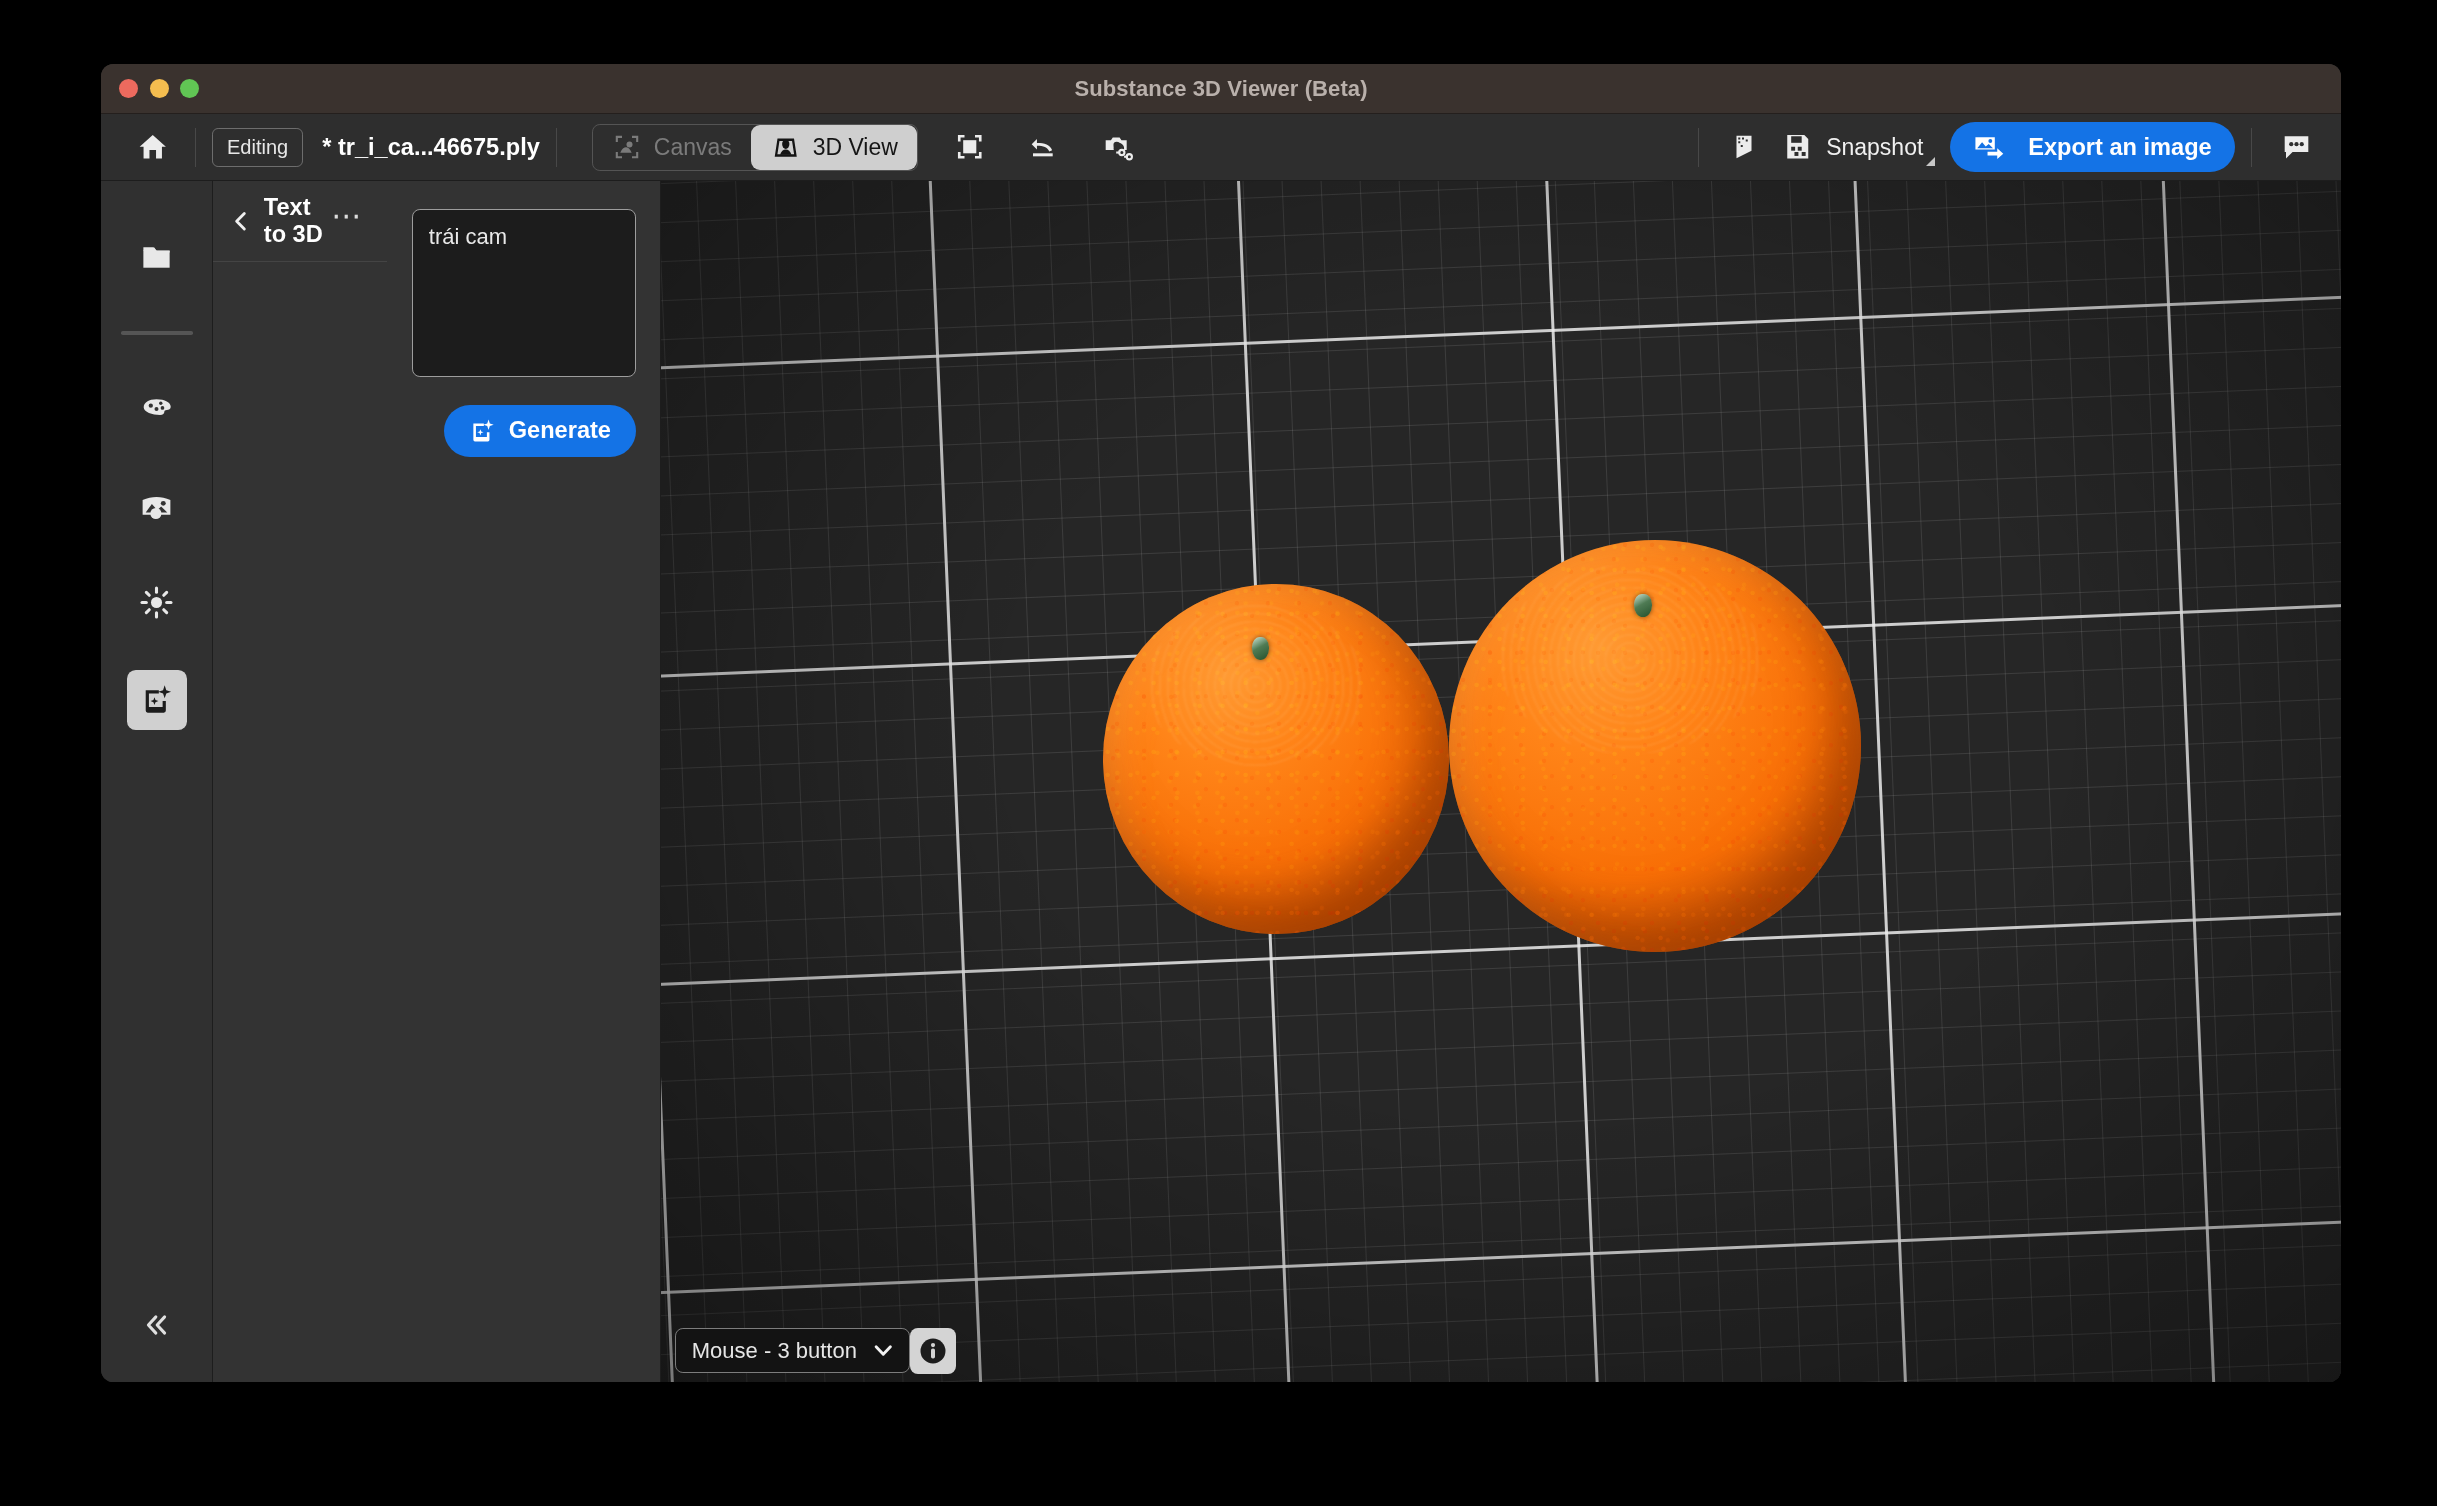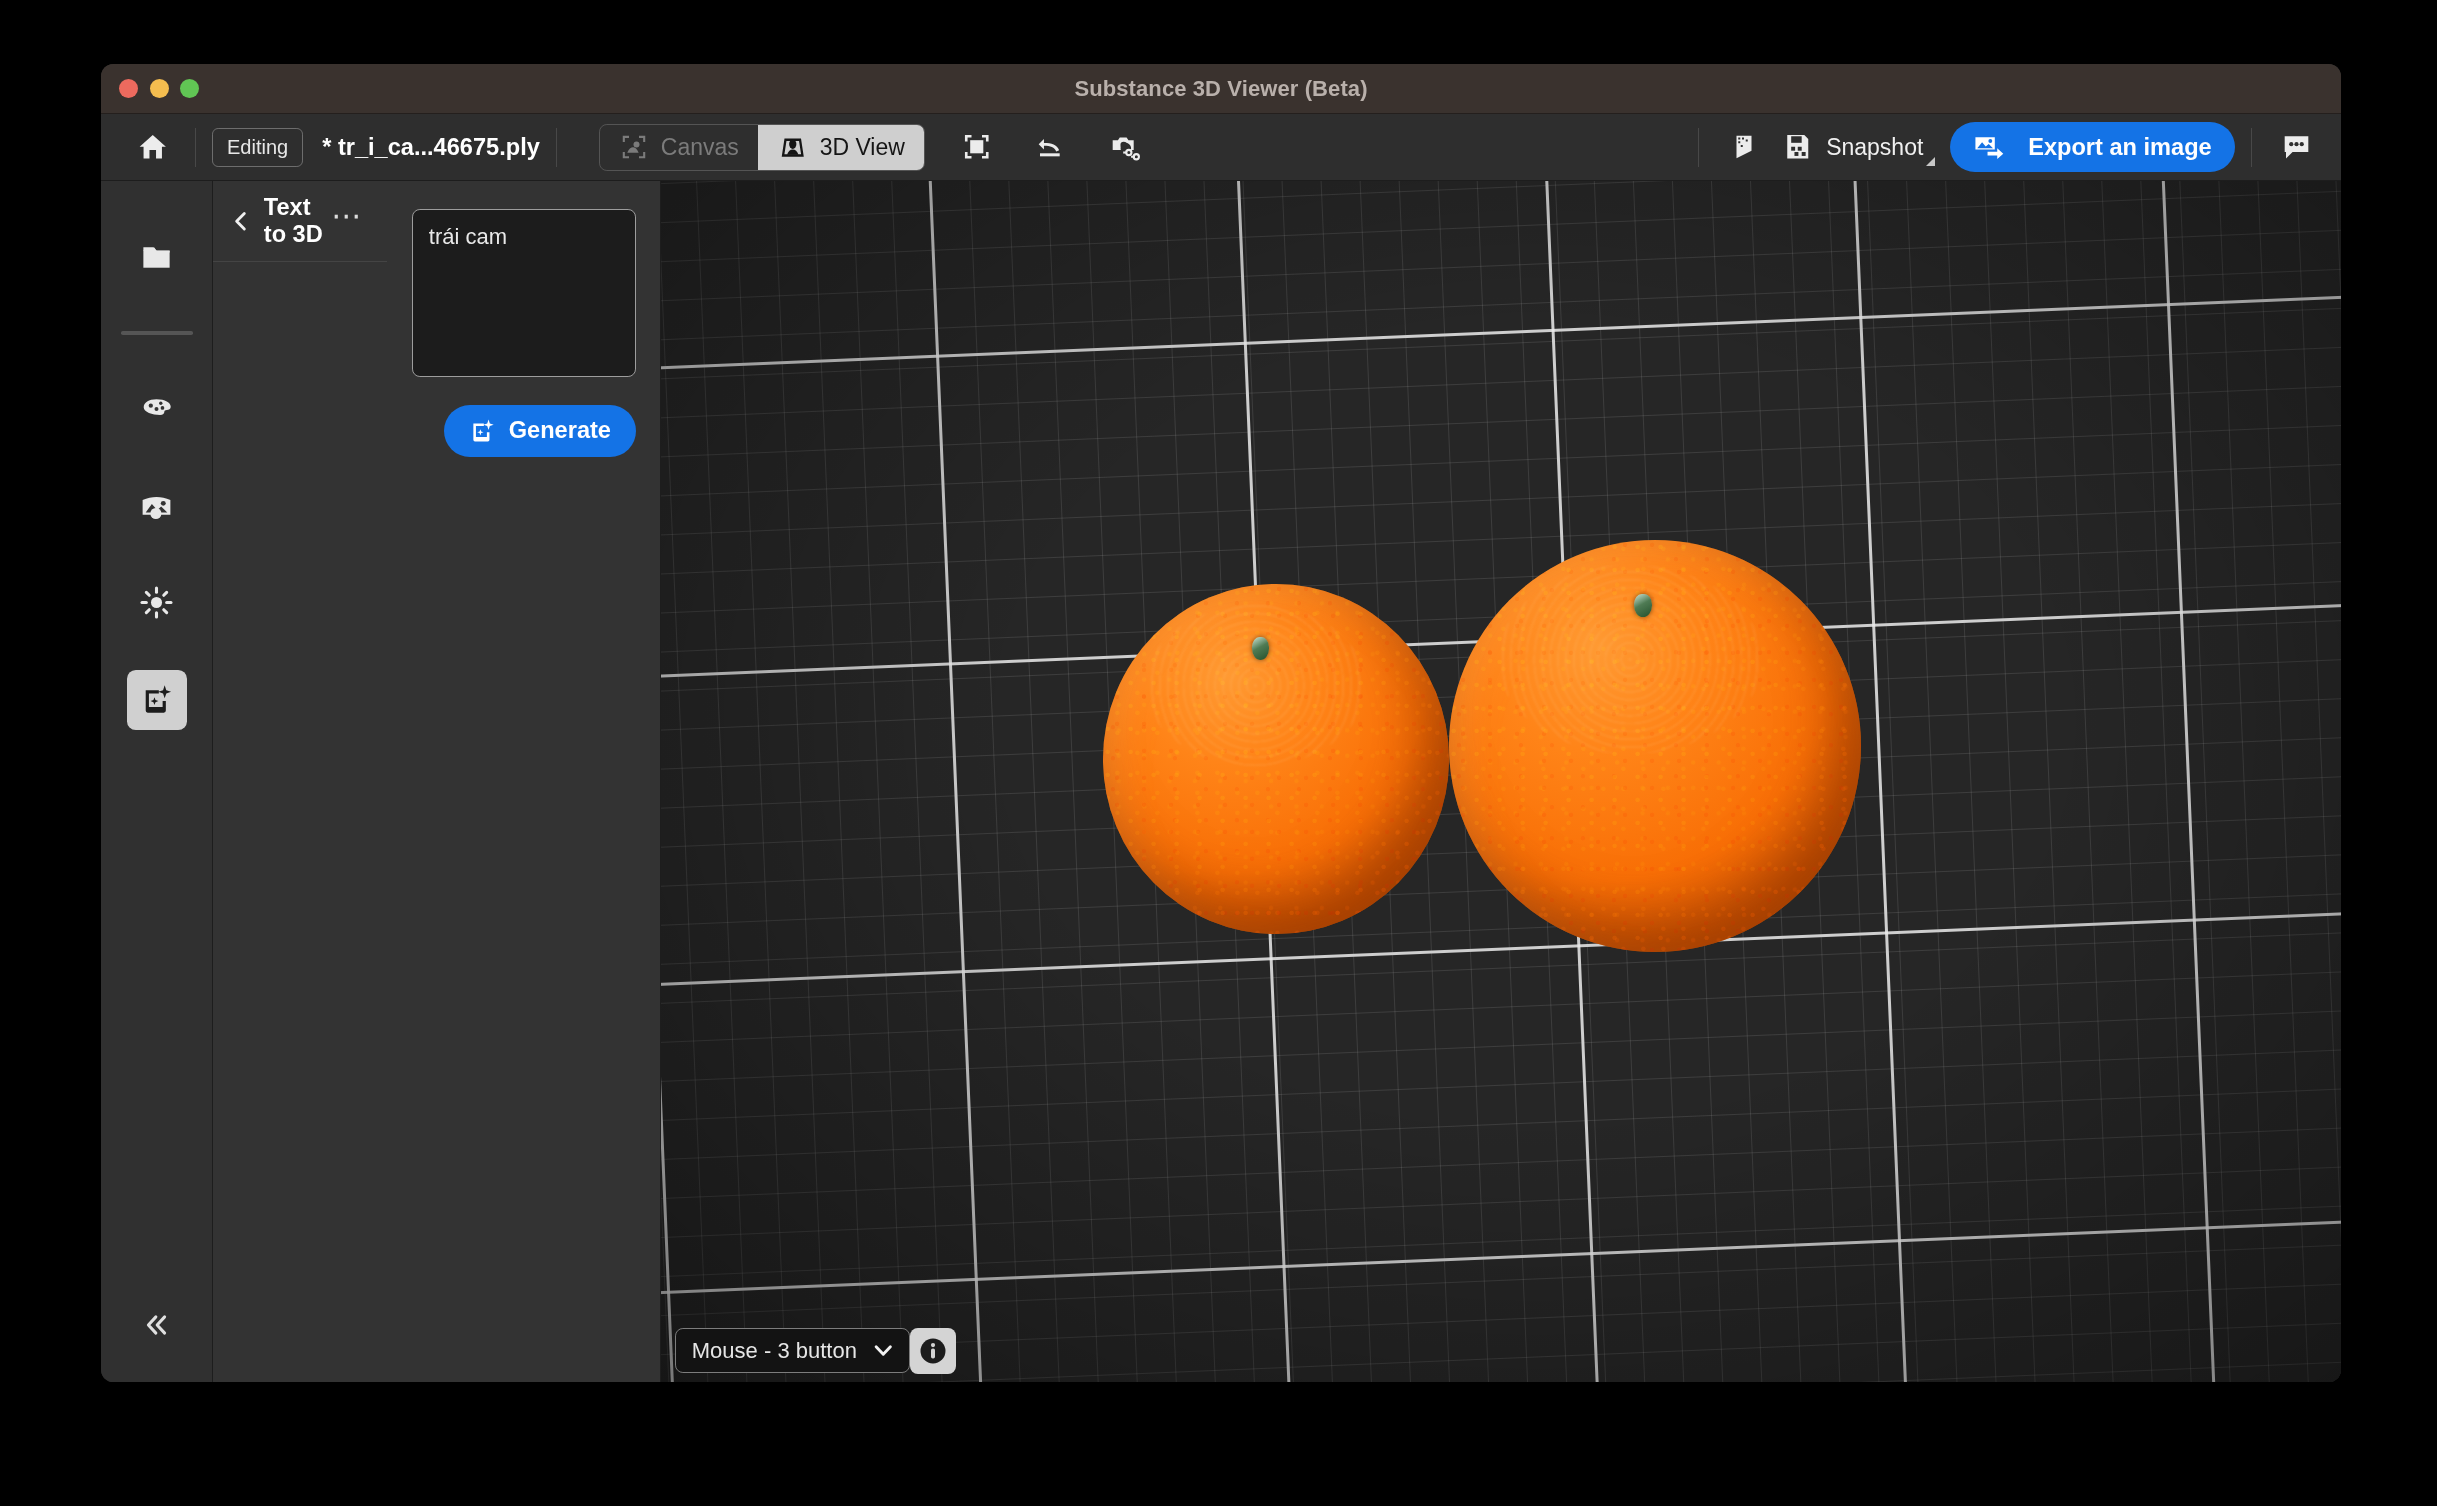--- a/index.html
+++ b/index.html
@@ -69,29 +69,29 @@
     font-size: 23.6px; font-weight: bold; color: #ffffff;
     margin-left: 19px; white-space: nowrap;
   }
 
   .seg-group {
     display: flex; align-items: center;
     border: 0.9px solid #545454;
     border-radius: 7.9px;
     overflow: hidden;
     height: 47px;
-    margin-left: 27px;
+    margin-left: 20px;
   }
   .seg {
     display: flex; align-items: center; gap: 11.4px;
     padding: 0 19px; height: 100%;
     font-size: 23px; cursor: pointer;
   }
   .seg.disabled { color: #7b7b7b; }
-  .seg.active { background: #cfcfcf; color: #151515; font-weight: normal; }
+  .seg.active { background: #cfcfcf; color: #151515; font-weight: normal; border-radius: 9px; }
 
   .icon-btn {
     width: 58px; height: 49px;
     display: flex; align-items: center; justify-content: center;
     cursor: pointer; border-radius: 6.1px;
   }
 
   .snapshot-btn {
     display: flex; align-items: center; gap: 13px;
     padding: 7px 14px 7px 8.8px;

